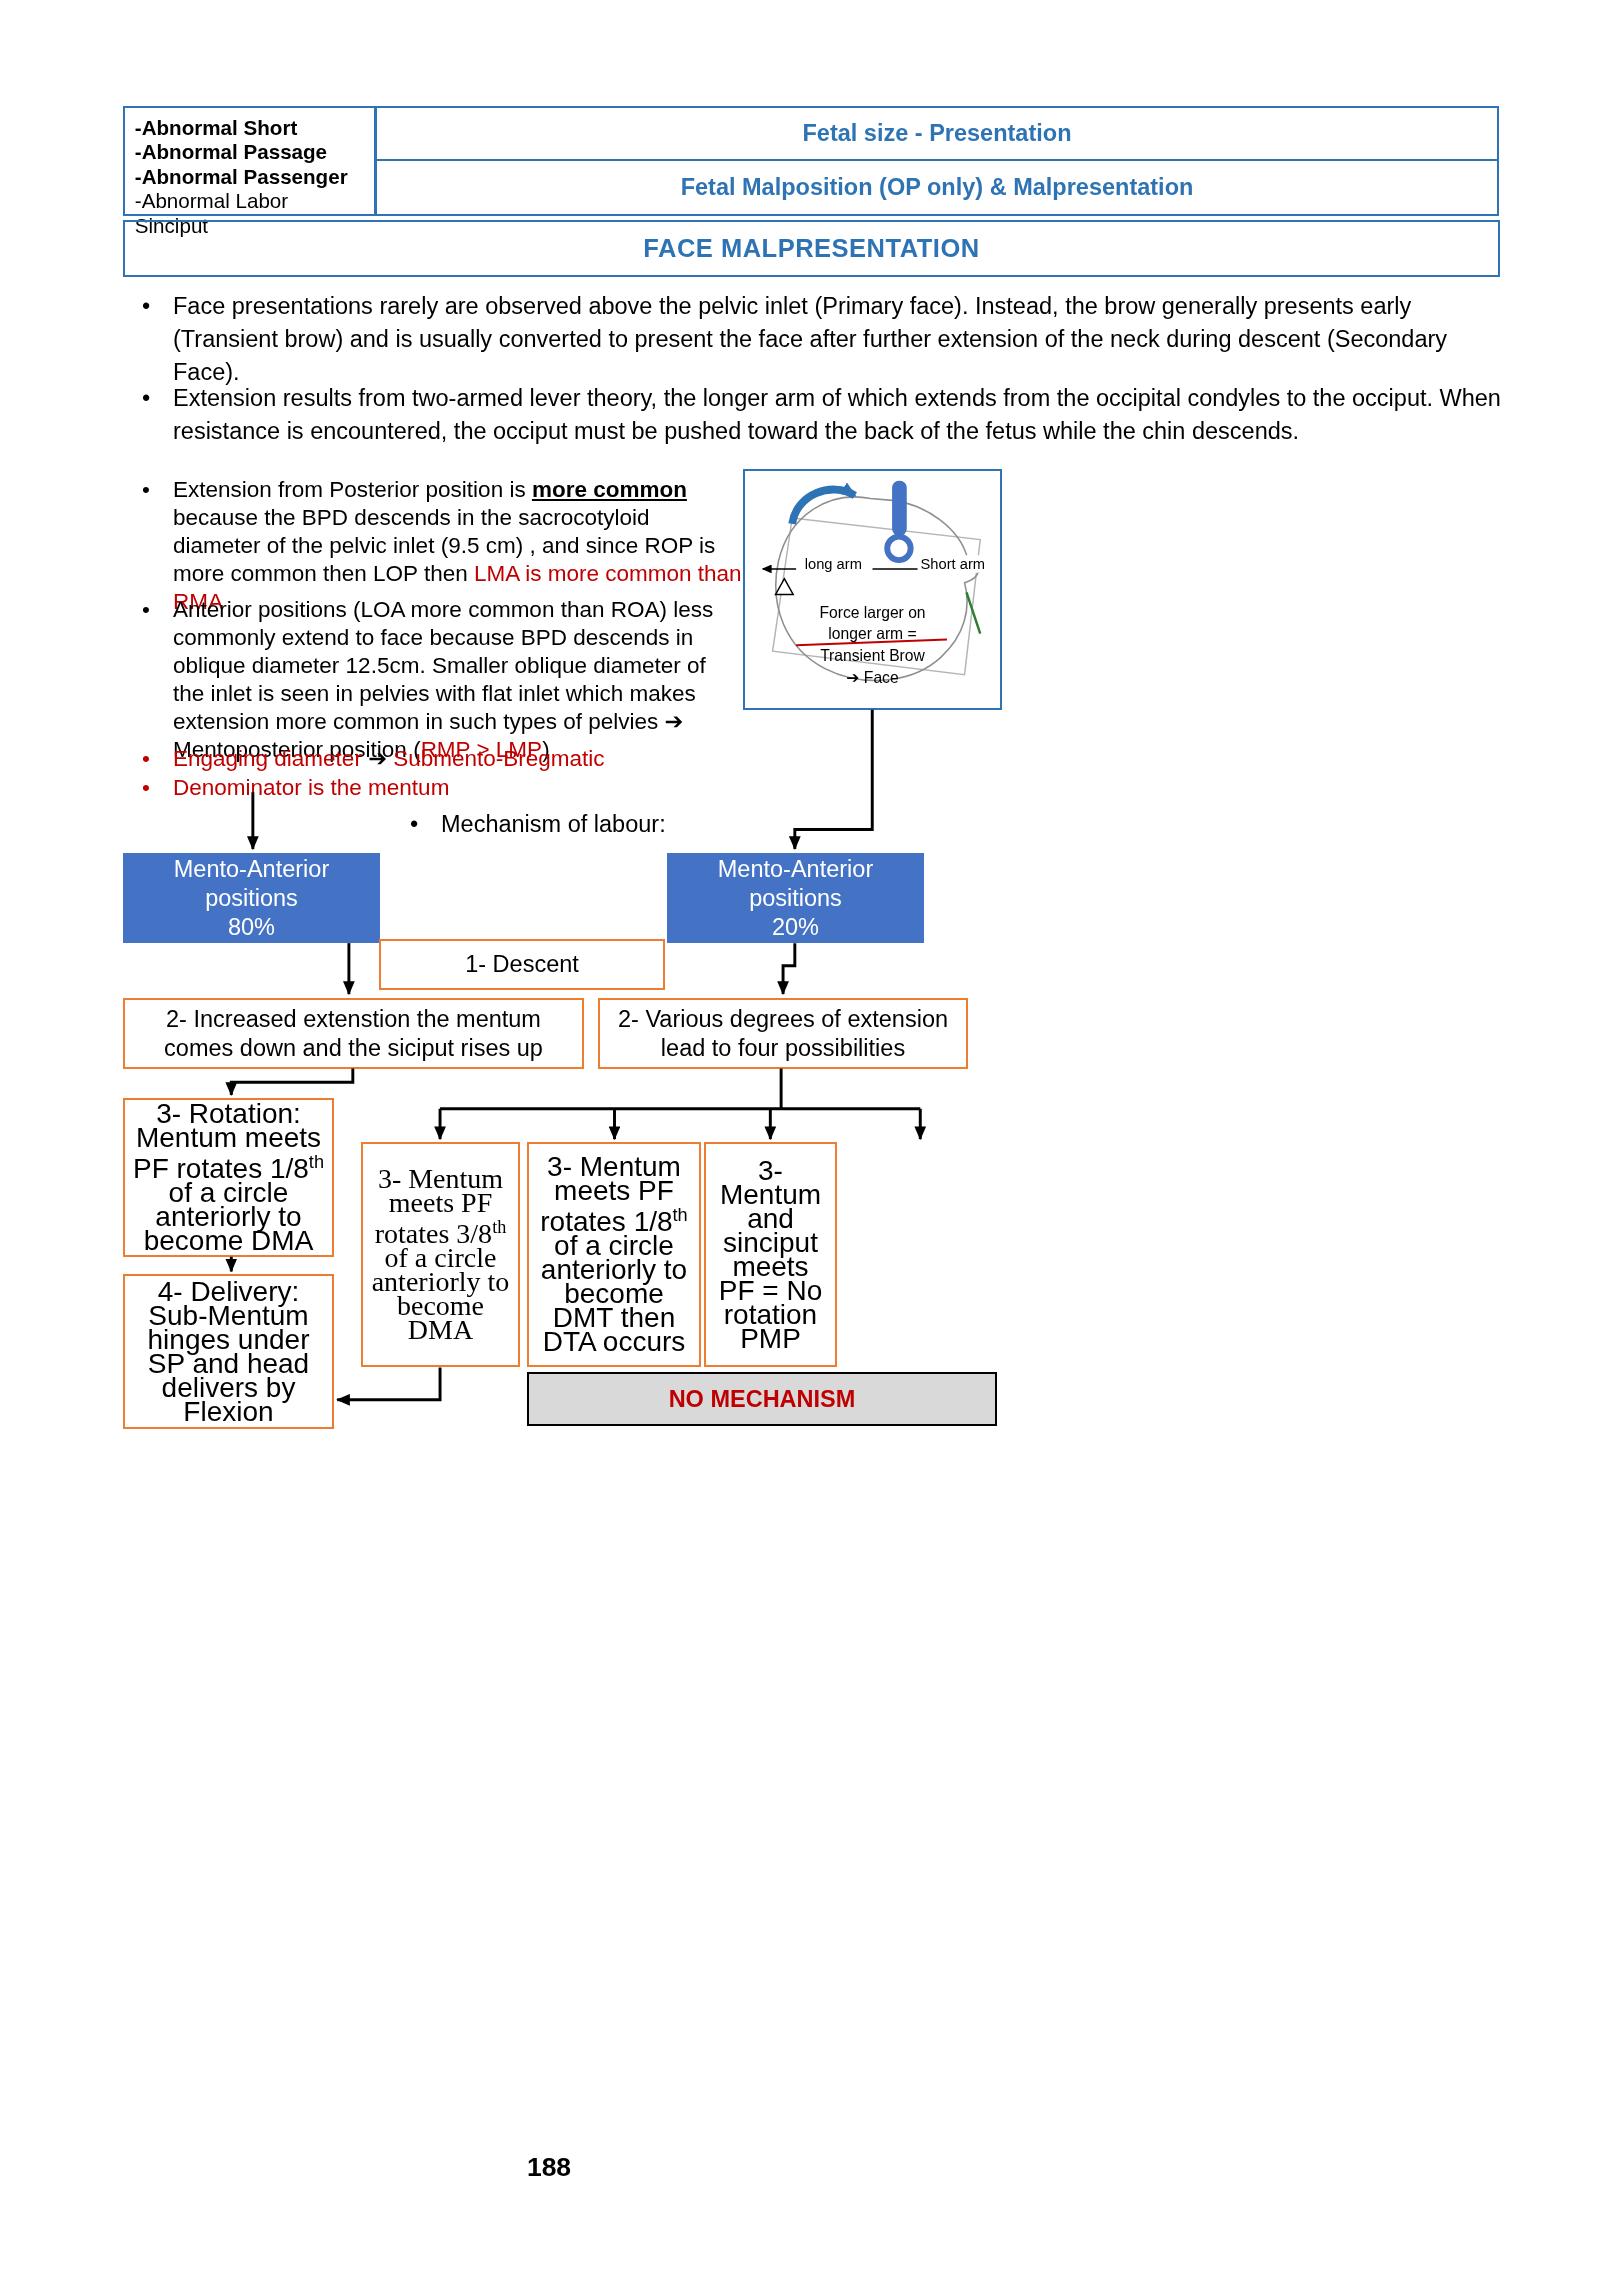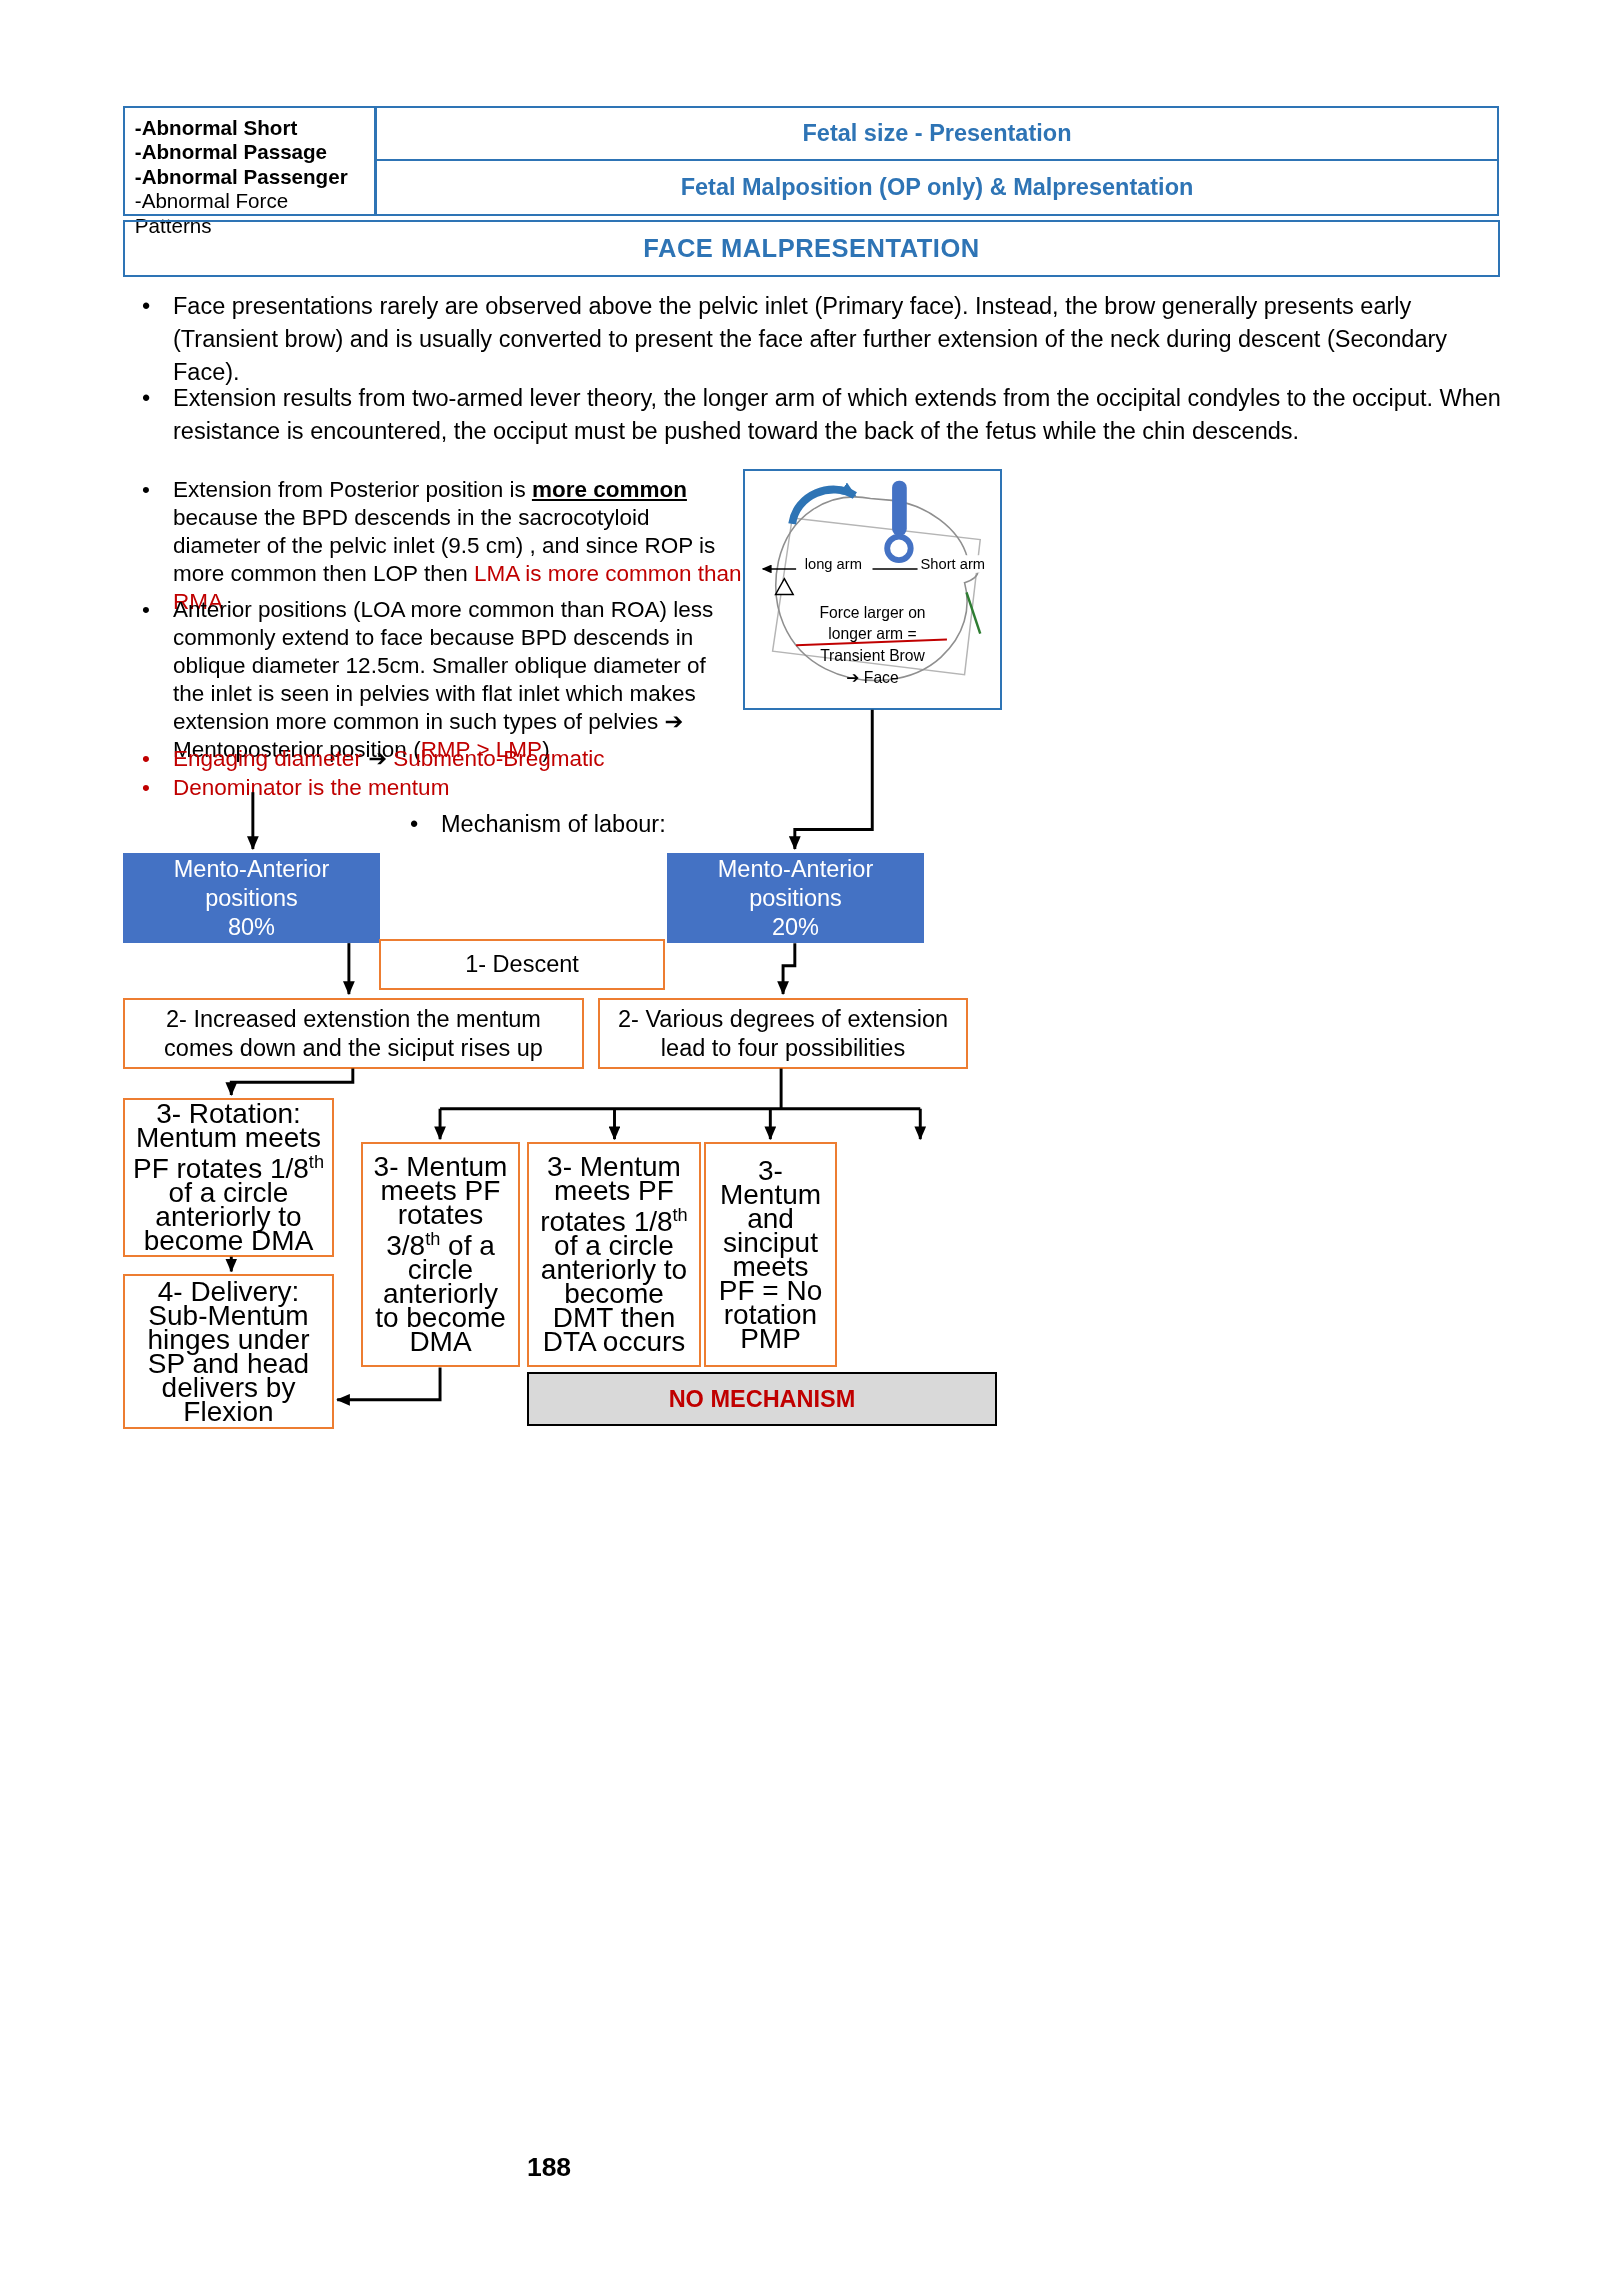--- a/index.html
+++ b/index.html
@@ -47,21 +47,21 @@
 </style>
 </head>
 <body>
 
 <div id="page">
 
   <div class="abs hdr-left" style="left:123px; top:106px; width:253px; height:110px;">
     <div class="b">-Abnormal Short</div>
     <div class="b">-Abnormal Passage</div>
     <div class="b">-Abnormal Passenger</div>
-    <div>-Abnormal Force Patterns</div>
+    <div>-Abnormal Labor Sinciput</div>
   </div>
 
   <div class="abs hdr-right" style="left:375px; top:106px; width:1124px; height:110px;">
     <div class="row">Fetal size - Presentation</div>
     <div class="row">Fetal Malposition (OP only) &amp; Malpresentation</div>
   </div>
 
   <div class="abs titlebox" style="left:123px; top:220px; width:1377px; height:57px;">FACE MALPRESENTATION</div>
 
   <div class="abs bullet-row big" style="left:142px; top:290px; width:1362px;">
@@ -151,21 +151,21 @@
   <div class="abs flow-orange fs24" style="left:123px; top:998px; width:461px; height:71px;">2- Increased extenstion the mentum comes down and the siciput rises up</div>
 
   <div class="abs flow-orange fs24" style="left:598px; top:998px; width:370px; height:71px;">2- Various degrees of extension lead to four possibilities</div>
 
   <div class="abs flow-orange fs23" style="left:123px; top:1098px; width:211px; height:159px;">
     <div><span>3- Rotation: Mentum meets PF rotates 1/8</span><sup>th</sup><span> of a circle anteriorly to become DMA</span></div>
   </div>
 
   <div class="abs flow-orange fs23" style="left:123px; top:1274px; width:211px; height:155px;">4- Delivery: Sub-Mentum hinges under SP and head delivers by Flexion</div>
 
-  <div class="abs flow-orange fs23" style="left:361px; top:1142px; width:159px; height:225px;">
+  <div class="abs flow-orange fs23" style="left:361px; top:1142px; width:159px; height:225px;font-family:Liberation Serif, serif;">
     <div><span>3- Mentum meets PF rotates 3/8</span><sup>th</sup><span> of a circle anteriorly to become DMA</span></div>
   </div>
 
   <div class="abs flow-orange fs23" style="left:527px; top:1142px; width:174px; height:225px;">
     <div><span>3- Mentum meets PF rotates 1/8</span><sup>th</sup><span> of a circle anteriorly to become DMT then DTA occurs</span></div>
   </div>
 
   <div class="abs flow-orange fs23" style="left:704px; top:1142px; width:133px; height:225px;">3- Mentum and sinciput meets PF = No rotation PMP</div>
 
 

